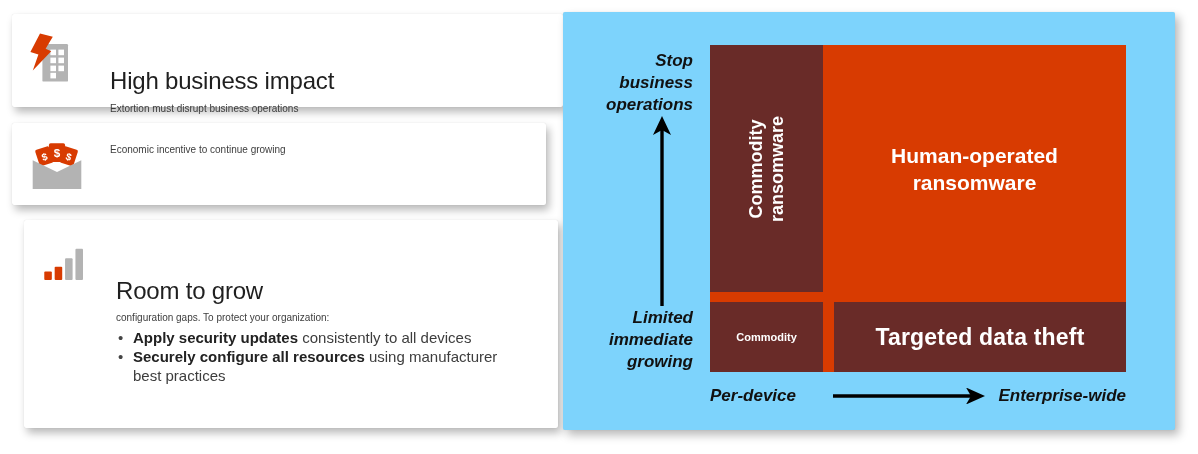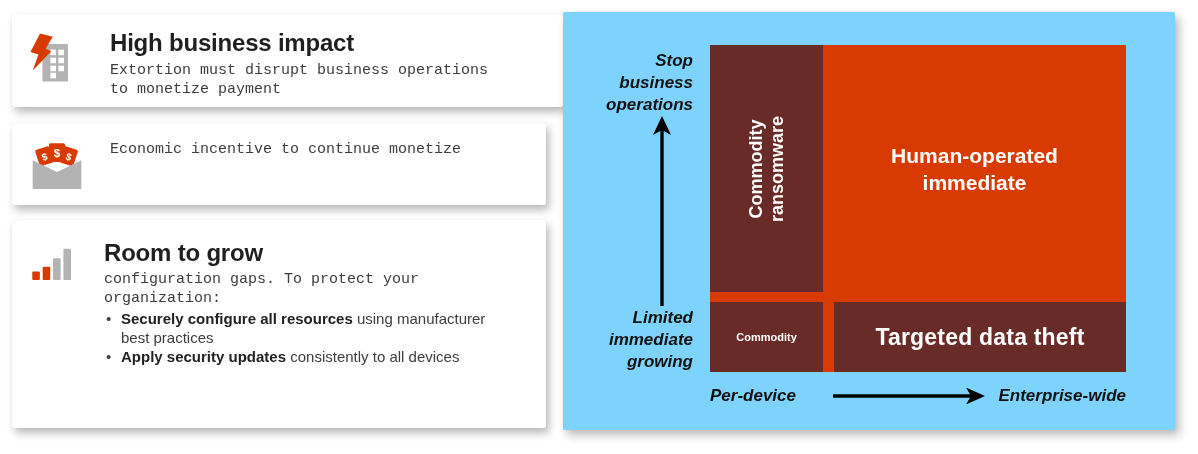--- a/index.html
+++ b/index.html
@@ -16,31 +16,31 @@
     font-family:"Liberation Sans", sans-serif;
   }
   
   .card{
     position:absolute;background:#fff;border-radius:2px;
     box-shadow:3px 5px 9px rgba(0,0,0,.28), 0 0 1px rgba(0,0,0,.15);
     display:flex;align-items:flex-start;
   }
   .card1{left:12px;top:14px;width:551px;height:93px;padding:14px 14px 0 16px;}
   .card2{left:12px;top:123px;width:534px;height:82px;padding:14px 14px 0 18px;}
-  .card3{left:12px;top:220px;width:534px;height:208px;padding:18px 14px 0 18px;}
+  .card3{left:24px;top:220px;width:534px;height:208px;padding:18px 14px 0 18px;}
   .icon-wrap{flex:0 0 auto;}
   .card1 .icon-wrap{width:58px;margin-top:4px;}
   .card2 .icon-wrap{width:56px;margin-top:4px;}
   .card3 .icon-wrap{width:50px;margin-top:8px;}
   .card-text{margin-left:24px;}
   .card-title{
-    font-size:24px;font-weight:700;color:var(--title_color);
-    letter-spacing:-.2px;line-height:30px;
+    font-size:24px;font-weight:400;color:var(--title_color);
+    letter-spacing:-.2px;line-height:30px;margin-top:38px;
   }
-  .card-body{font-size:15px;color:var(--body_color);line-height:19px;margin-top:3px;font-family:Liberation Mono, monospace;}
+  .card-body{font-size:10px;color:var(--body_color);line-height:19px;margin-top:3px;}
   .card3 .card-body{margin-top:2px;}
   ul.card-bullets{list-style:none;margin-top:1px;max-width:418px;}
   ul.card-bullets li{position:relative;padding-left:17px;font-size:15px;color:var(--body_color);line-height:19px;}
   ul.card-bullets li::before{content:"\2022";position:absolute;left:2px;color:#444;}
   ul.card-bullets b{font-weight:700;color:#222;}
   
   .panel{
     position:absolute;left:563px;top:12px;width:612px;height:418px;
     background:#7dd3fc;border-radius:2px;
     box-shadow:4px 5px 10px rgba(0,0,0,.28), 0 0 1px rgba(0,0,0,.12);
@@ -115,45 +115,45 @@
       </g>
       <g transform="translate(30,11)">
         <rect x="-9" y="-10" width="18" height="21" rx="2" fill="var(--orange)"></rect>
         <text x="0" y="5" font-size="13" font-weight="bold" fill="#fff" text-anchor="middle" font-family="Liberation Sans, sans-serif">$</text>
       </g>
       <polygon points="3,20 30,33 57,20 57,52 3,52" fill="var(--icon_gray)"></polygon>
     </svg>
   </div>
   <div class="card-text">
     <div class="card-body">
-      <div>Economic incentive to continue monetize</div>
+      <div>Economic incentive to continue growing</div>
     </div>
   </div>
 </div>
 
 <div class="card card3">
   <div class="icon-wrap">
     <svg width="48" height="34" viewBox="0 0 50 36">
       <rect x="2" y="27" width="8" height="9" rx="1" fill="var(--orange)"></rect>
       <rect x="13" y="22" width="8" height="14" rx="1" fill="var(--orange)"></rect>
       <rect x="24" y="13" width="8" height="23" rx="1" fill="var(--icon_gray)"></rect>
       <rect x="35" y="3" width="8" height="33" rx="1" fill="var(--icon_gray)"></rect>
     </svg>
   </div>
   <div class="card-text">
     <div class="card-title">Room to grow</div>
     <div class="card-body">
       <div>configuration gaps. To protect your organization:</div>
     </div>
     <ul class="card-bullets">
+      <li><b>Apply security updates</b><span> consistently to all devices</span></li>
       <li>
           <div><b>Securely configure all resources</b><span> using manufacturer</span></div>
           <div>best practices</div>
         </li>
-      <li><b>Apply security updates</b><span> consistently to all devices</span></li>
     </ul>
   </div>
 </div>
 
 <div class="panel">
 
   <div class="axis-label axis-top">Stop
 business
 operations</div>
 
@@ -162,21 +162,21 @@
     <polygon points="11,0 2,19 11,14 20,19" fill="#000"></polygon>
   </svg>
 
   <div class="axis-label axis-bottom">Limited
 immediate
 growing</div>
 
   <div class="chart">
     <div class="q-tr">
       <div class="qlabel">Human-operated
-immediate</div>
+ransomware</div>
     </div>
     <div class="qbox q-tl">
       <div class="qlabel">Commodity
 ransomware</div>
     </div>
     <div class="qbox q-bl">
       <div class="qlabel">Commodity</div>
     </div>
     <div class="qbox q-br">
       <div class="qlabel">Targeted data theft</div>

